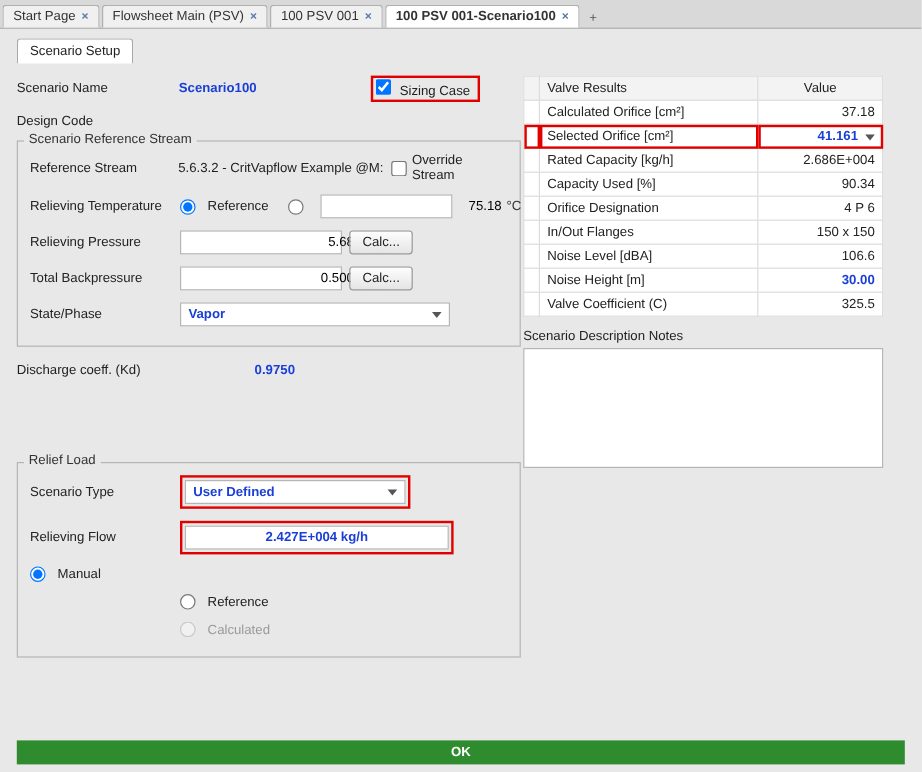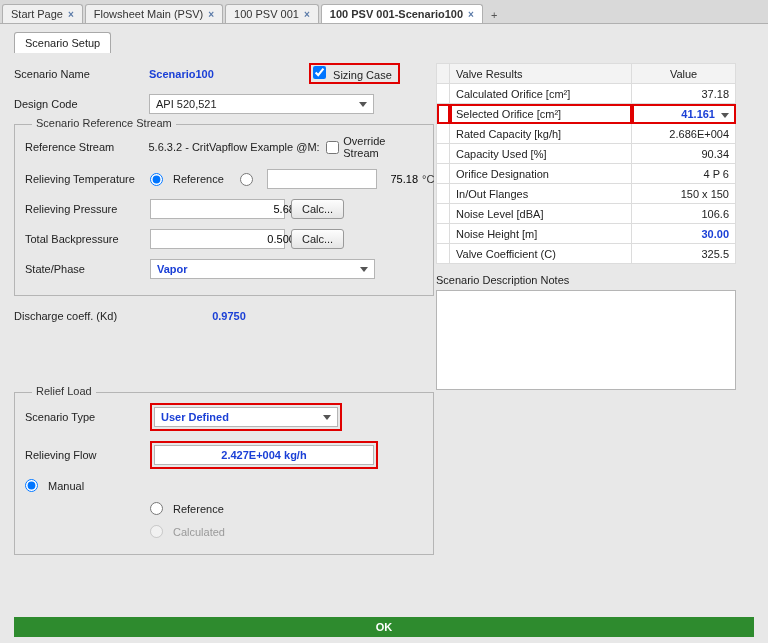--- a/index.html
+++ b/index.html
@@ -115,21 +115,21 @@
     border-top: 5px solid #555;
   }
   .groupbox {
     border: 1px solid #b5b5b5;
     padding: 10px 10px 6px 10px;
     margin-top: 4px;
     position: relative;
   }
   .groupbox > .legend {
     position: absolute;
-    top: -8px; left: 17px;
+    top: -8px; left: 5px;
     background: #e8e8e8;
     padding: 0 4px;
     color: #333;
   }
   .btn {
     border: 1px solid #9a9a9a;
     background: linear-gradient(#fdfdfd,#e5e5e5);
     border-radius: 3px;
     padding: 2px 10px;
     height: 20px;
@@ -209,24 +209,20 @@
     <div class="row">
       <span class="label">Scenario Name</span>
       <span class="val-blue" style="width:160px">Scenario100</span>
       <span class="highlight-red">
         <input type="checkbox" checked="" style="">
         <span>Sizing Case</span>
       </span>
     </div>
     <div class="row">
       <span class="label">Design Code</span>
-      <div class="dropdown">
-        <span>API 520,521</span>
-        <span class="caret"></span>
-      </div>
     </div>
 
     <div class="groupbox">
       <span class="legend">Scenario Reference Stream</span>
 
       <div class="row">
         <span class="label" style="width:125px">Reference Stream</span>
         <span style="width:180px;overflow:hidden;white-space:nowrap">5.6.3.2 - CritVapflow Example @M:</span>
         <input type="checkbox" style="">
         <span>Override Stream</span>

